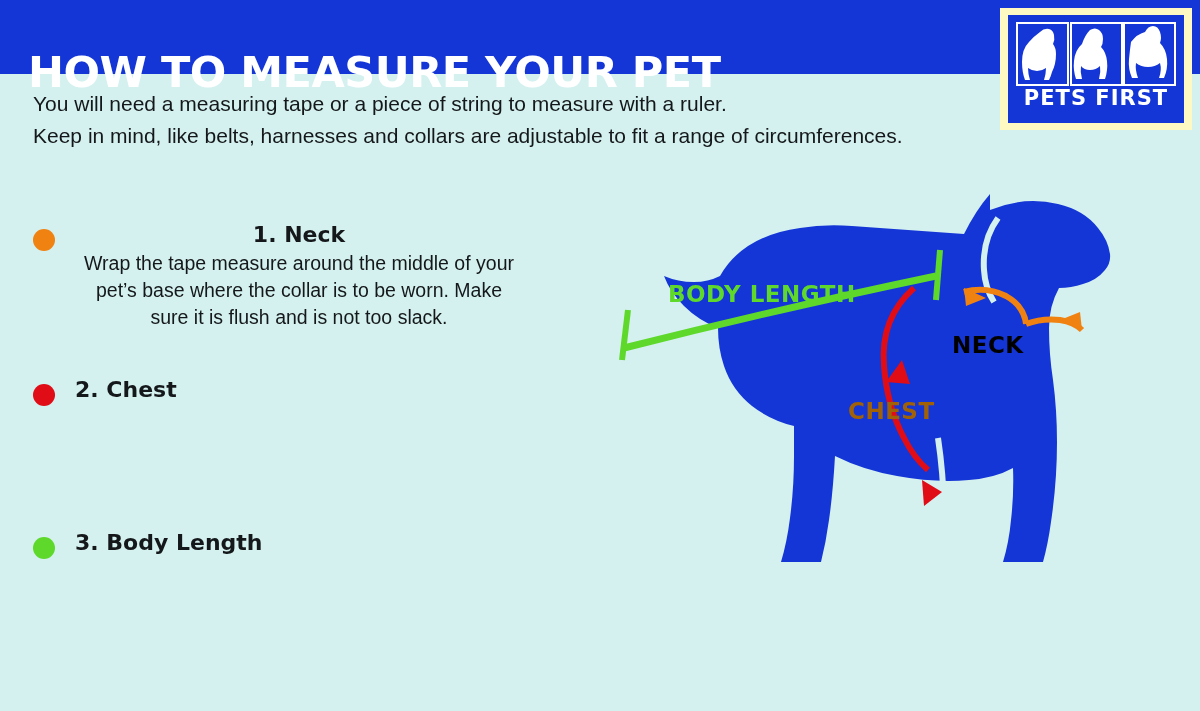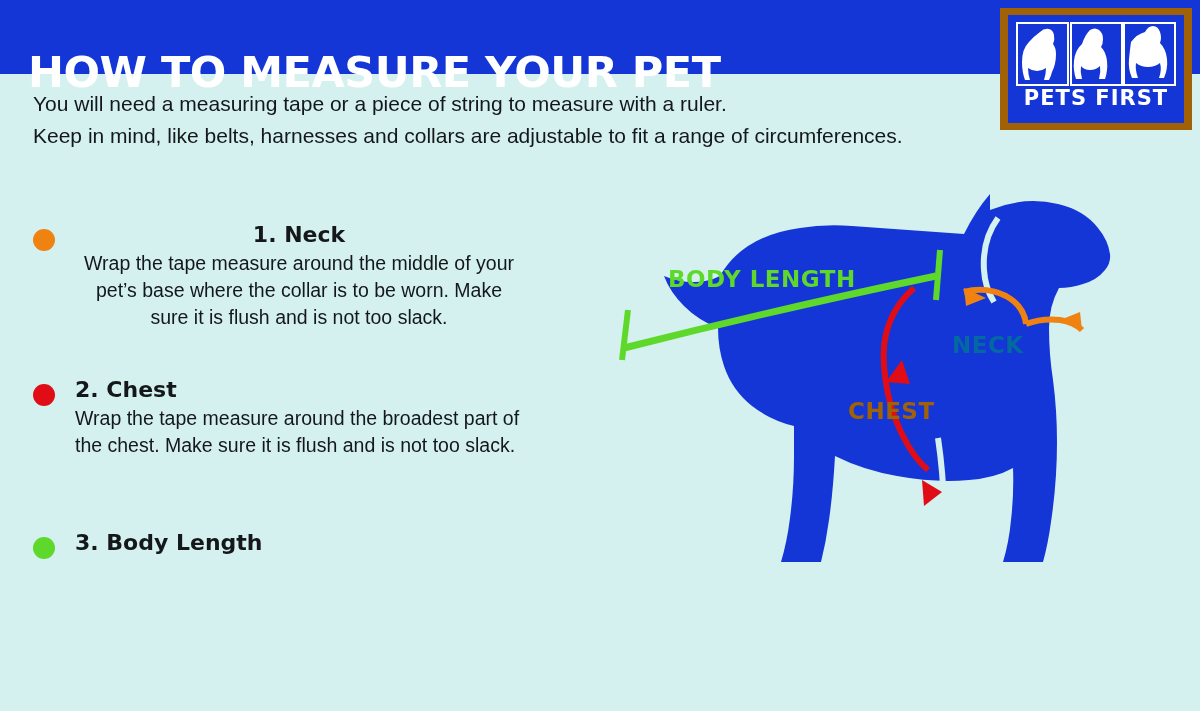--- a/index.html
+++ b/index.html
@@ -37,21 +37,21 @@
     white-space: nowrap;
     margin-top: 34px;
   }
   
   #logo-box {
     position: absolute;
     right: 8px;
     top: 8px;
     width: 192px;
     height: 122px;
-    background: #a16207;
+    background: #fef9c3;
     border: 0;
   }
   #logo-inner {
     position: absolute;
     left: 8px; top: 7px;
     width: 176px; height: 108px;
     background: #1536d6;
     display: flex;
     flex-direction: column;
     align-items: center;
@@ -129,30 +129,30 @@
     height: 530px;
   }
   .diagram-label {
     position: absolute;
     font-weight: bold;
     font-family: "DejaVu Sans", sans-serif;
     white-space: nowrap;
   }
   #label-body-length {
     left: 148px;
-    top: 96px;
+    top: 111px;
     font-size: 23px;
     color: #5ed92b;
     letter-spacing: 0.5px;
   }
   #label-neck {
     left: 432px;
     top: 162px;
     font-size: 23px;
-    color: #0369a1;
+    color: #000000;
     letter-spacing: 0.5px;
   }
   #label-chest {
     left: 328px;
     top: 228px;
     font-size: 23px;
     color: #a16207;
     letter-spacing: 0.5px;
   }
 </style>
@@ -194,21 +194,20 @@
 
   <div class="step" id="step-1">
     <div class="step-bullet" style="background:#f08211"></div>
     <div class="step-head">1. Neck</div>
     <div class="step-body">Wrap the tape measure around the middle of your pet’s base where the collar is to be worn. Make sure it is flush and is not too slack.</div>
   </div>
 
   <div class="step" id="step-2">
     <div class="step-bullet" style="background:#e00d17"></div>
     <div class="step-head">2. Chest</div>
-    <div class="step-body">Wrap the tape measure around the broadest part of the chest. Make sure it is flush and is not too slack.</div>
   </div>
 
   <div class="step" id="step-3">
     <div class="step-bullet" style="background:#5ed92b"></div>
     <div class="step-head">3. Body Length</div>
   </div>
 
   <div id="illustration">
     <svg width="670" height="530" viewBox="0 0 670 530">
 

